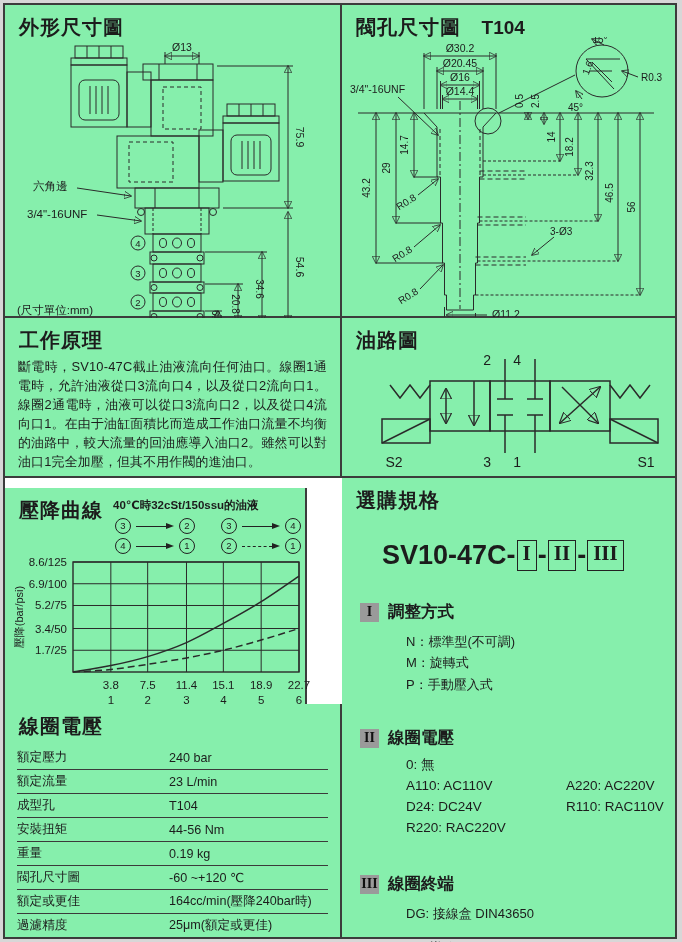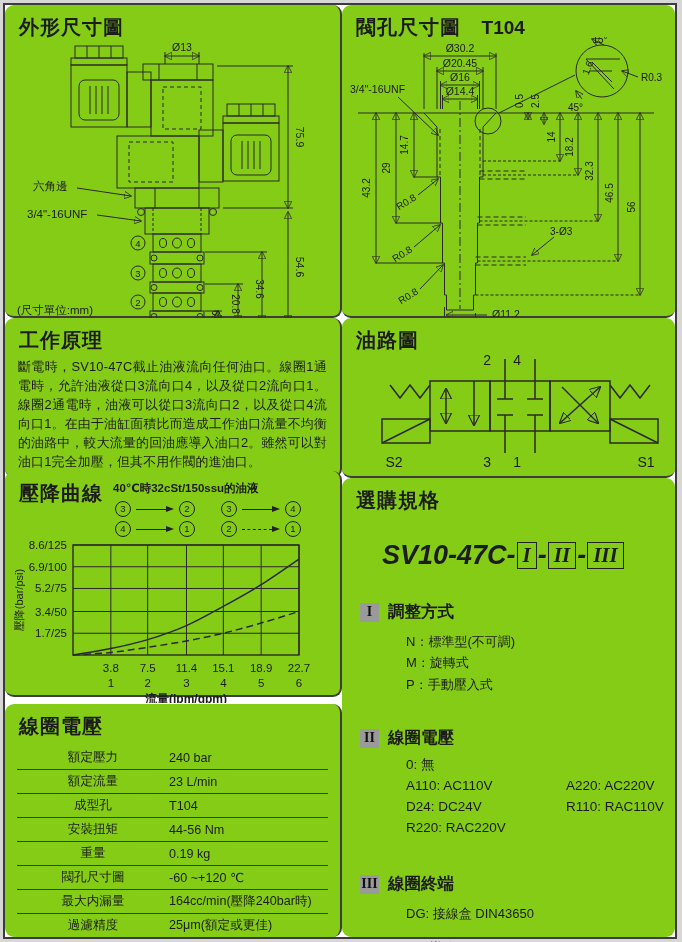--- a/index.html
+++ b/index.html
@@ -1,21 +1,21 @@
 <!DOCTYPE html>
 <html><head>
 <meta charset="utf-8">
 <style>
   html,body{margin:0;padding:0;}
   body{font-family:"Liberation Sans","DejaVu Sans",sans-serif;color:#1c1c1c;
        -webkit-font-smoothing:antialiased;}
   .page{position:relative;width:682px;height:942px;background:#d7d7d7;overflow:hidden;}
   .sheet{position:absolute;left:3px;top:3px;width:670px;height:932px;background:#fff;
          border:2px solid #3c3c3c;}
-  .panel{position:absolute;box-sizing:border-box;background:#84cc16;border-radius:9px;}
+  .panel{position:absolute;box-sizing:border-box;background:#86efac;}
   .bR{border-right:2px solid #3c3c3c;}
   .bB{border-bottom:2px solid #3c3c3c;}
   .ptitle{font-size:20px;font-weight:bold;padding:9px 0 0 14px;letter-spacing:1px;}
   .ptitle .code{letter-spacing:0;margin-left:14px;font-size:19px;}
   svg{display:block;}
   svg line,svg rect,svg path,svg circle,svg ellipse,svg polyline{stroke:#2a2a2a;fill:none;}
   .ln line,.ln rect,.ln path,.ln circle,.ln ellipse,.ln polyline{stroke-width:1;}
   .thick line,.thick rect,.thick path,.thick polyline{stroke-width:1.5;}
   text{fill:#1c1c1c;stroke:none !important;font-family:"Liberation Sans","DejaVu Sans",sans-serif;}
   .dm{font-size:10px;}
@@ -34,23 +34,23 @@
   .circ{display:inline-flex;width:14px;height:14px;border:1.2px solid #222;border-radius:50%;
         align-items:center;justify-content:center;font-size:9.5px;line-height:1;}
   .lg-arrow{display:inline-flex;align-items:center;}
   .lg-line{display:inline-block;width:30px;height:0;border-top:1.5px solid #222;}
   .lg-head{display:inline-block;width:0;height:0;border-left:8px solid #222;
            border-top:3.5px solid transparent;border-bottom:3.5px solid transparent;}
   .leg.dashed .lg-line{border-top-style:dashed;}
   
   .spec-table{margin:6px 12px 0 12px;border-collapse:collapse;width:311px;}
   .spec-table td{border-bottom:1.3px solid #3a3a3a;font-size:12.6px;padding:3px 0 3px 0;}
-  .spec-table td.k{width:152px;text-align:center;}
+  .spec-table td.k{width:152px;}
   
-  .model-line{margin:26px 0 0 40px;font-size:27px;font-weight:bold;display:flex;align-items:center;font-style:italic;}
+  .model-line{margin:26px 0 0 40px;font-size:27px;font-weight:bold;display:flex;}
   .mchip{display:inline-block;border:1.6px solid #222;padding:0 5px;margin:0 1px;font-size:21px;
          line-height:25px;font-family:"Liberation Serif","DejaVu Serif",serif;font-weight:bold;}
   .osec{margin:0 0 0 18px;}
   .osec-head{display:flex;align-items:center;gap:9px;font-size:16.5px;font-weight:bold;}
   .nchip{display:inline-flex;width:19px;height:19px;background:#9a9a9a;color:#111;
          align-items:center;justify-content:center;font-family:"Liberation Serif","DejaVu Serif",serif;
          font-weight:bold;font-size:14px;}
   .oitems{margin:8px 0 0 46px;font-size:13px;line-height:1.65;}
   .vgrid{display:grid;grid-template-columns:160px auto;margin:6px 0 0 46px;font-size:13.5px;line-height:1.55;}
   .sp1{margin-top:30px;} .sp2{margin-top:32px;} .sp3{margin-top:34px;}
@@ -344,21 +344,21 @@
       </g>
       <text style="font-size:14px" x="149" y="14" text-anchor="end">2</text>
       <text style="font-size:14px" x="179" y="14" text-anchor="end">4</text>
       <text style="font-size:14px" x="149" y="116" text-anchor="end">3</text>
       <text style="font-size:14px" x="179" y="116" text-anchor="end">1</text>
       <text style="font-size:14px" class="mid" x="52" y="116">S2</text>
       <text style="font-size:14px" class="mid" x="304" y="116">S1</text>
     </svg>
   </div>
 
-  <div class="panel bR bB" style="left:0;top:466px;width:337px;height:226px;">
+  <div class="panel bR bB" style="left:0;top:483px;width:302px;height:226px;">
     <div class="pd-head">
       <div class="ptitle" style="white-space:nowrap;">壓降曲線</div>
       <div class="pd-right">
         <div class="pd-cond">40℃時32cSt/150ssu的油液</div>
         <div class="leg-grid">
           <span class="leg">
             <span class="circ">3</span>
             <span class="lg-arrow">
                   <span class="lg-line"></span>
                   <span class="lg-head"></span>
@@ -451,21 +451,21 @@
             </tr>
         <tr>
               <td class="k">重量</td>
               <td>0.19 kg</td>
             </tr>
         <tr>
               <td class="k">閥孔尺寸圖</td>
               <td>-60 ~+120 ℃</td>
             </tr>
         <tr>
-              <td class="k">最大内漏量</td>
+              <td class="k">額定或更佳</td>
               <td>164cc/min(壓降240bar時)</td>
             </tr>
         <tr>
               <td class="k">過濾精度</td>
               <td>25μm(額定或更佳)</td>
             </tr>
         <tr>
               <td class="k">綫圈需要的最低電壓</td>
               <td>額定電壓的90%</td>
             </tr>

